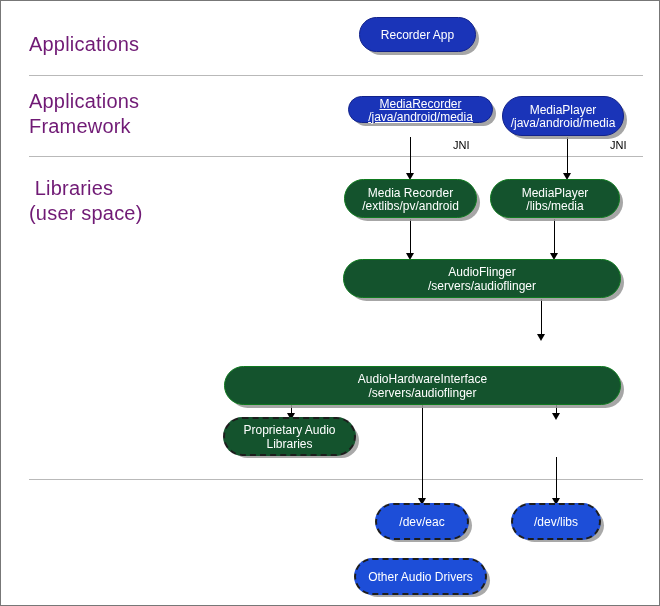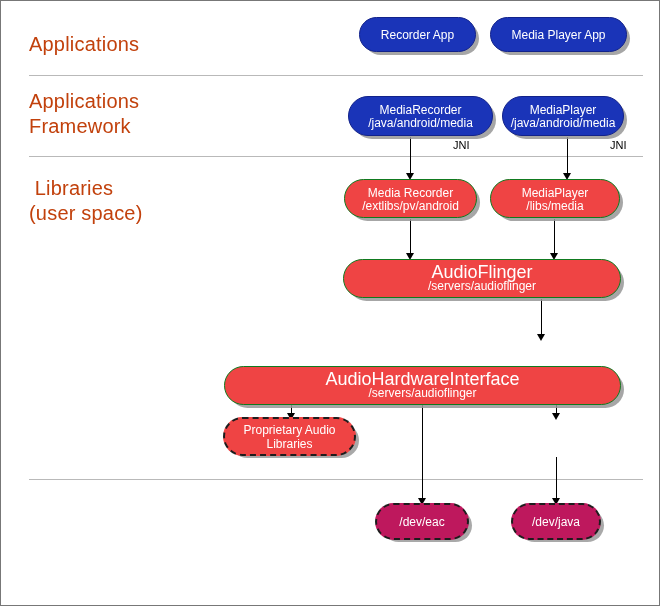--- a/index.html
+++ b/index.html
@@ -21,21 +21,21 @@
   }
   .layer-divider {
     position: absolute;
     left: 28px;
     right: 16px;
     height: 0;
     border-top: 1px solid #b9b9b9;
   }
   .layer-label {
     position: absolute;
-    color: #c2410c;
+    color: #701a75;
     font-size: 20px;
     line-height: 25px;
     letter-spacing: 0.2px;
     white-space: pre;
     font-family: "Liberation Sans", sans-serif;
   }
 
   
   .node {
     position: absolute;
@@ -52,40 +52,40 @@
   .node .n-title {
     font-size: 12px;
     line-height: 14px;
     white-space: nowrap;
   }
   .node .n-sub {
     font-size: 12px;
     line-height: 12px;
     white-space: nowrap;
   }
-  .node.big .n-title { font-size: 18px; line-height: 15px; }
+  .node.big .n-title { font-size: 12px; line-height: 15px; }
 
   .node.blue {
     background: #1a34b8;
     border: 1px solid #12228a;
     box-shadow: 4px 4px 0 -1px rgba(150,150,150,0.85);
     justify-content: center;
   }
   .node.green {
-    background: #ef4444;
+    background: #14532d;
     border: 1px solid #0f7a1f;
     box-shadow: 4px 4px 0 -1px rgba(150,150,150,0.85);
     text-align: center;
   }
   .node.green.dashed {
     border: 2px dashed #1d1d1d;
     box-shadow: 5px 4px 0 -2px rgba(160,160,160,0.9);
   }
   .node.red {
-    background: #be185d;
+    background: #1d4ed8;
     border: 2px dashed #1d1d1d;
     box-shadow: 5px 4px 0 -2px rgba(160,160,160,0.9);
     justify-content: center;
   }
 
   
   .vline {
     position: absolute;
     width: 0;
     border-left: 1px solid #000000;
@@ -120,25 +120,22 @@
 
   <div class="layer-label" style="left: 28px; top: 31px; white-space: pre;">Applications</div>
   <div class="layer-label" style="left: 28px; top: 88px; white-space: pre;">Applications
 Framework</div>
   <div class="layer-label" style="left: 28px; top: 175px; white-space: pre;"> Libraries
 (user space)</div>
 
   <div class="node blue" style="left:358px; top:16px; width:117px; height:35px;">
     <span class="n-title">Recorder App</span>
   </div>
-  <div class="node blue" style="left:489px; top:16px; width:137px; height:35px;">
-    <span class="n-title">Media Player App</span>
-  </div>
-
-  <div class="node blue" style="left:347px; top:95px; width:145px; height:40px;">
+
+  <div class="node blue" style="left:347px; top:95px; width:145px; height:27px;text-decoration:underline;">
     <span class="n-title">MediaRecorder</span>
     <span class="n-sub">/java/android/media</span>
   </div>
   <div class="node blue" style="left:501px; top:95px; width:122px; height:40px;">
     <span class="n-title">MediaPlayer</span>
     <span class="n-sub">/java/android/media</span>
   </div>
 
   <div class="vline" style="left:409px; top:136px; height:39px;"></div>
   <div class="arrowhead" style="left:405px; top:172px;"></div>
@@ -191,17 +188,20 @@
   </div>
 
 
   <div class="vline" style="left:555px; top:456px; height:44px;"></div>
   <div class="arrowhead" style="left:551px; top:497px;"></div>
 
   <div class="node red" style="left:374px; top:502px; width:94px; height:37px;">
     <span class="n-title">/dev/eac</span>
   </div>
   <div class="node red" style="left:510px; top:502px; width:90px; height:37px;">
-    <span class="n-title">/dev/java</span>
-  </div>
-
+    <span class="n-title">/dev/libs</span>
+  </div>
+
+  <div class="node red" style="left:353px; top:557px; width:133px; height:37px;">
+    <span class="n-title">Other Audio Drivers</span>
+  </div>
 
 </div>
 
 </body></html>

